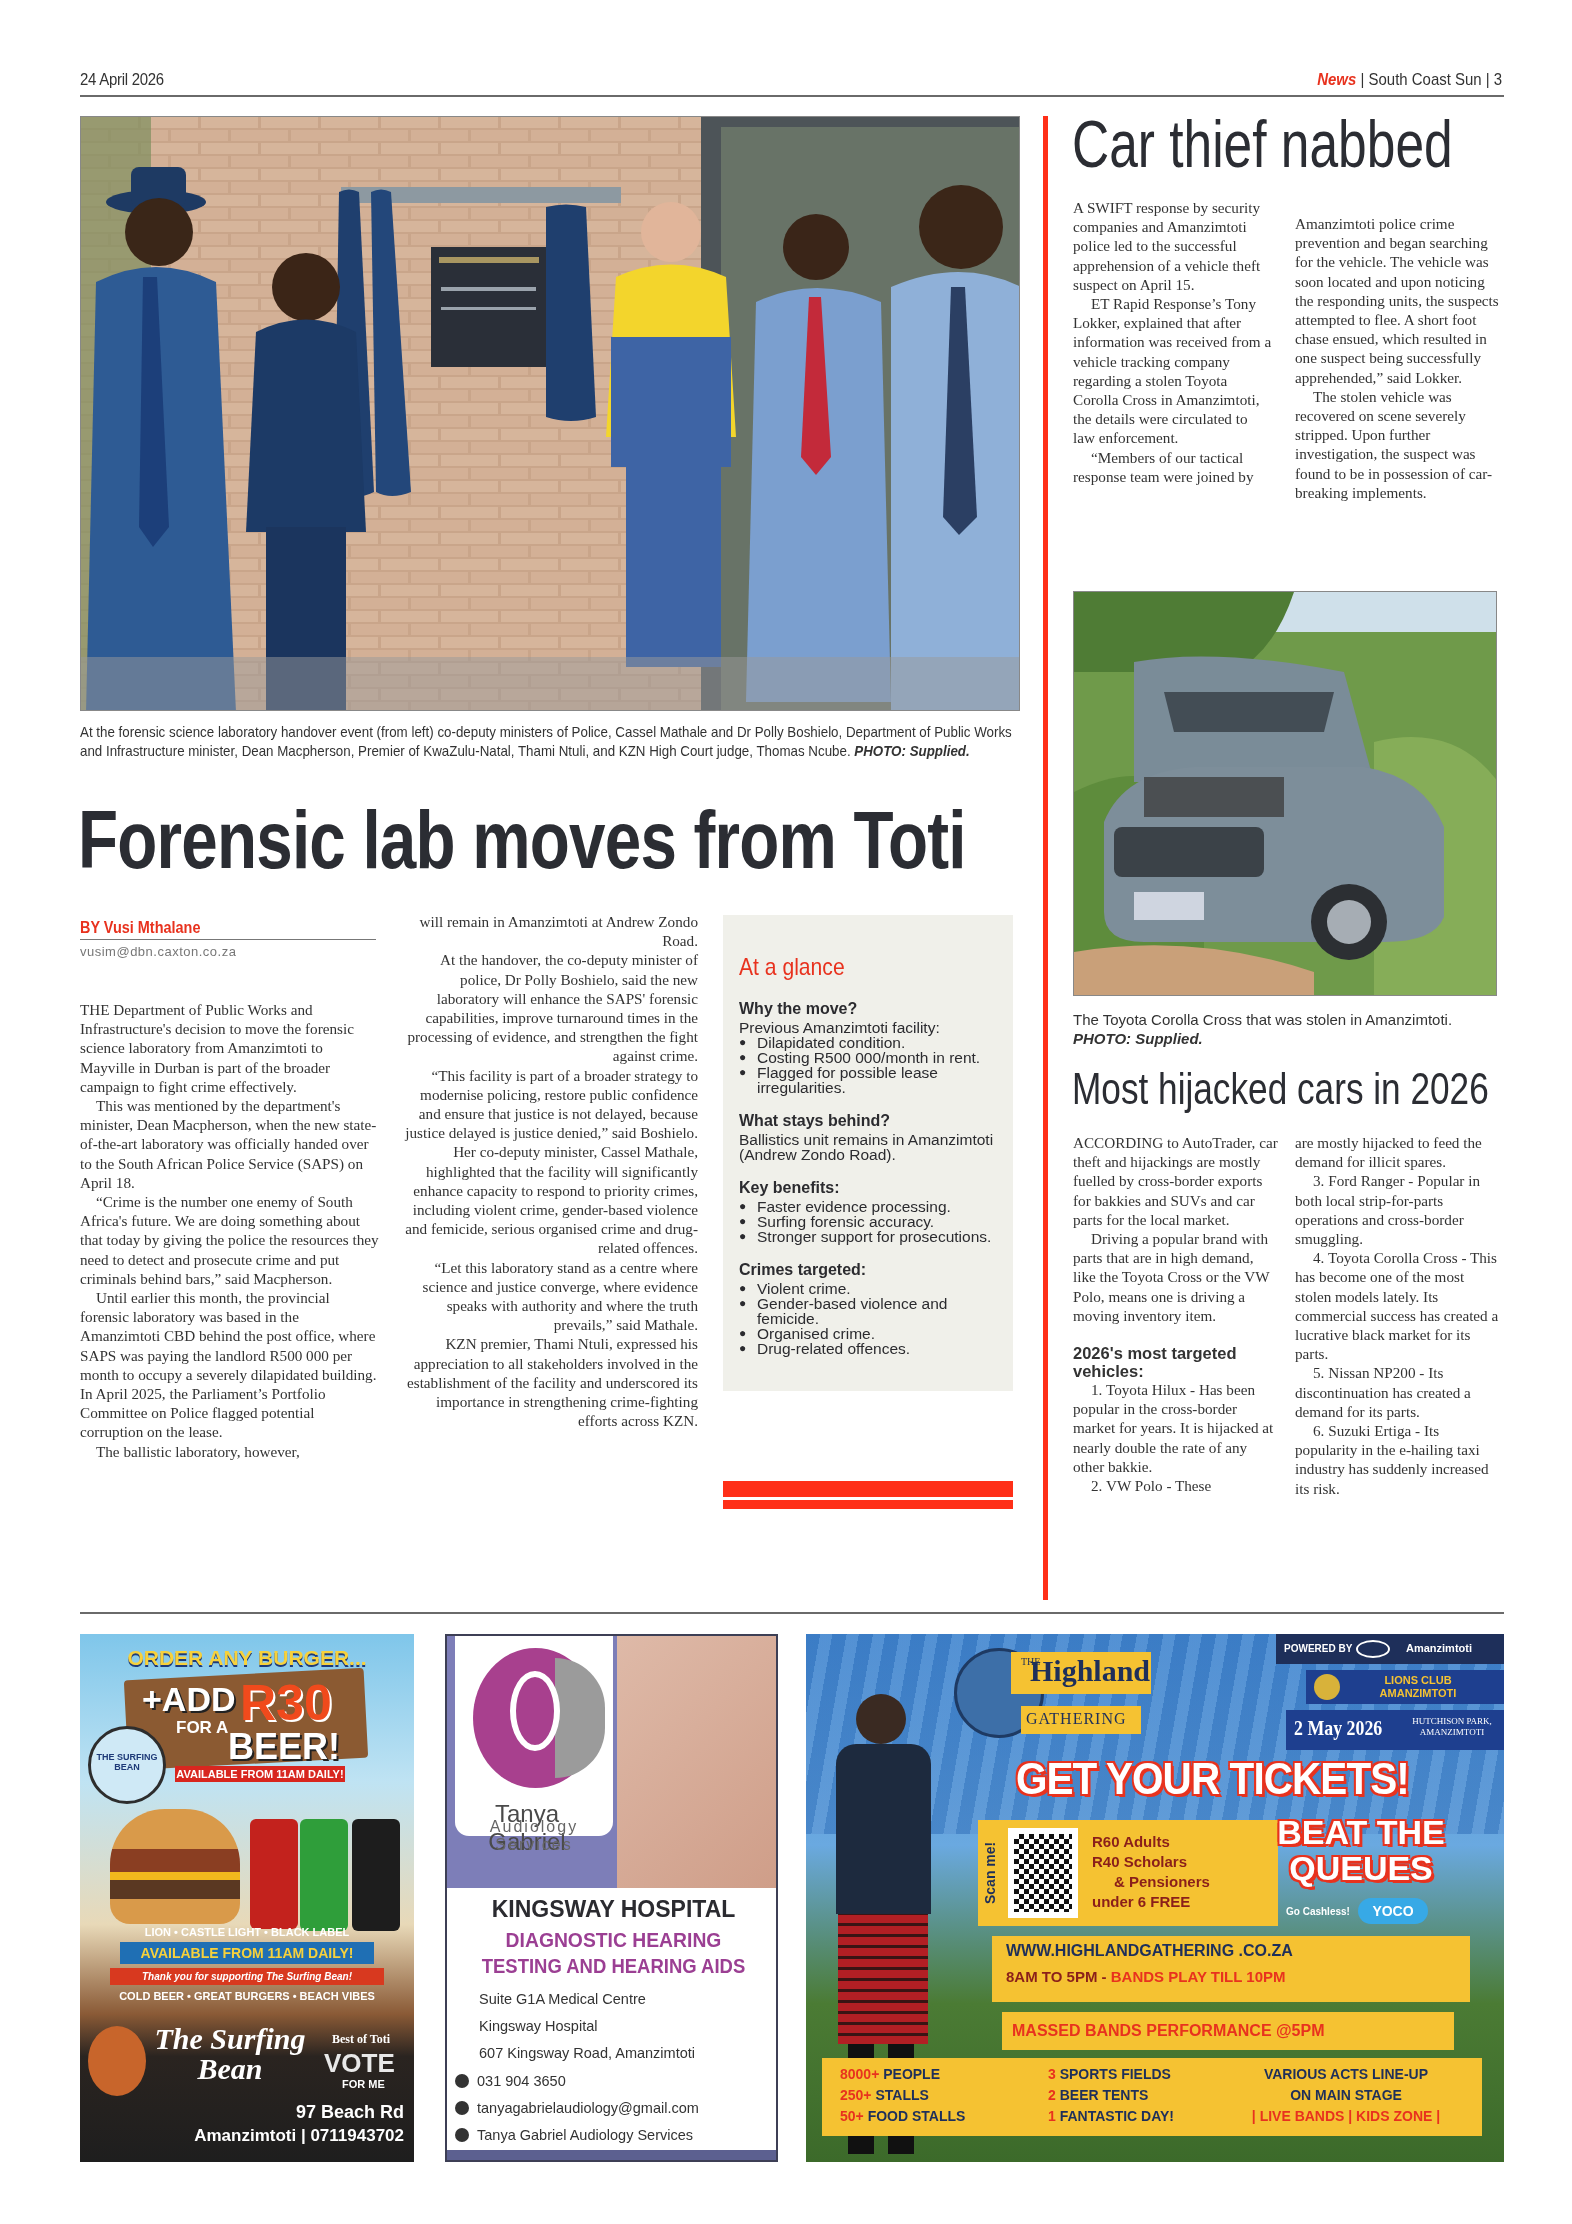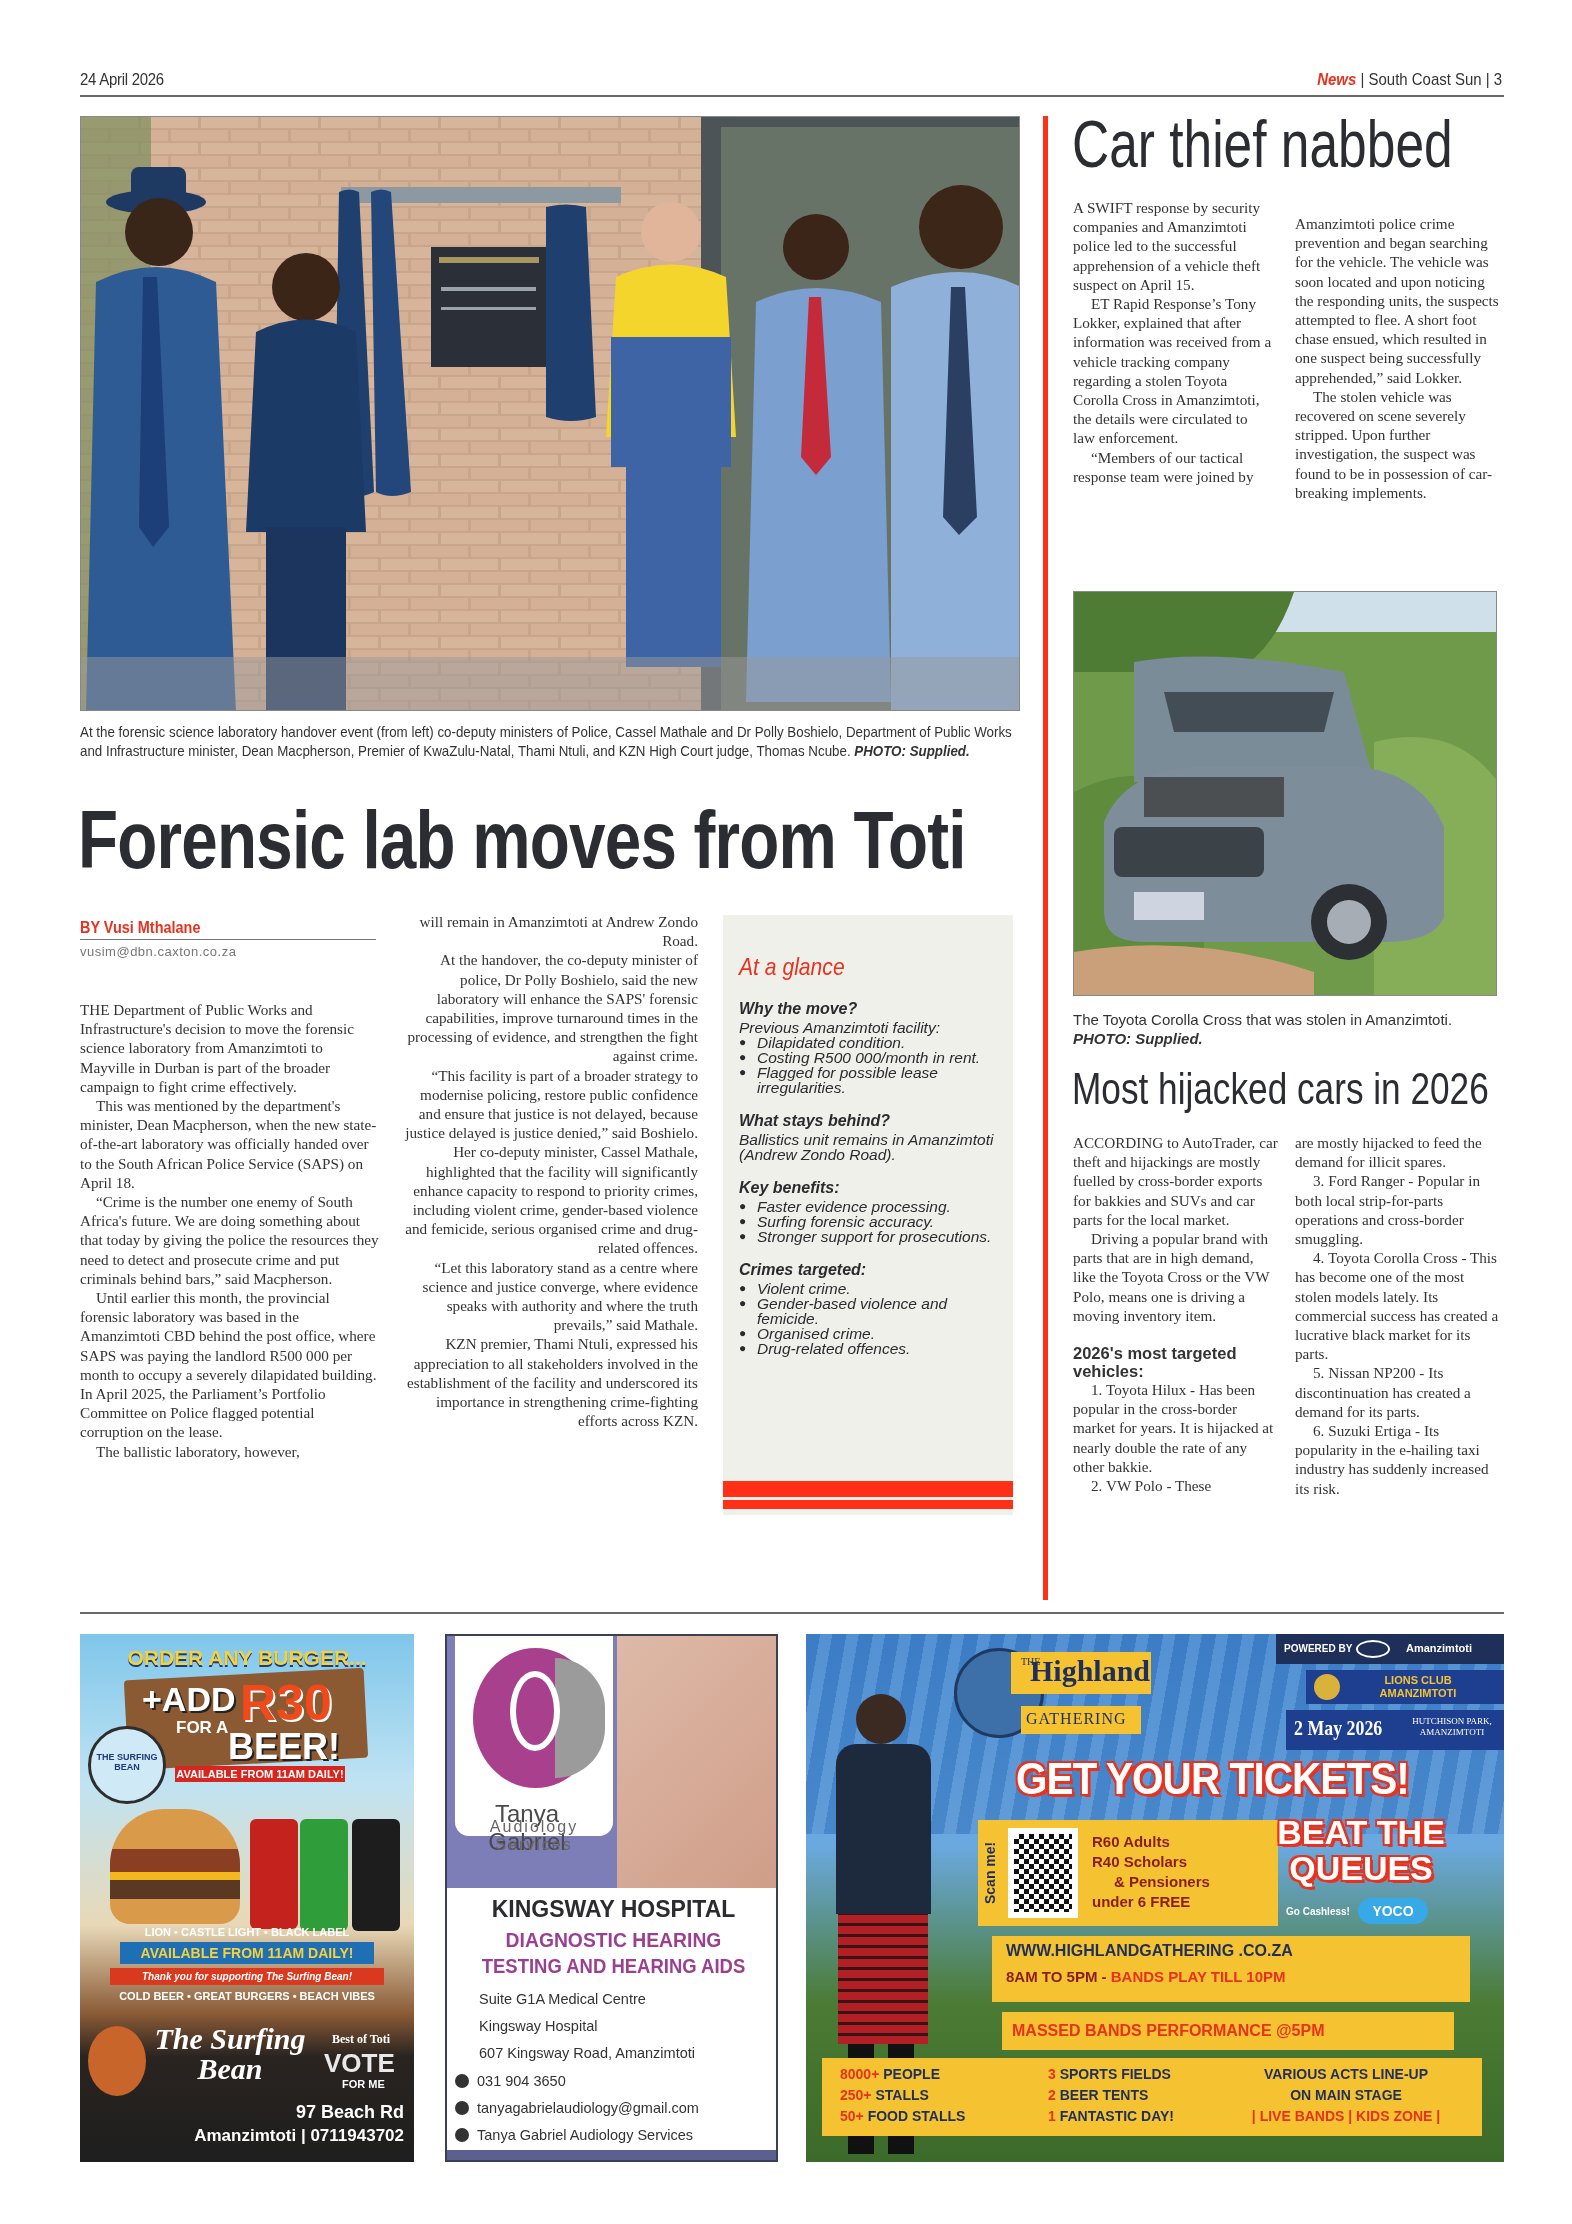--- a/index.html
+++ b/index.html
@@ -27,21 +27,21 @@
   .byline-rule { left: 80px; top: 939px; width: 296px; height: 1px; background: #777; }
   .email { left: 80px; top: 944px; font-family: "Liberation Sans", sans-serif; font-size: 13px; color: #777; letter-spacing: 0.5px; }
 
   .col { font-size: 15.2px; line-height: 14.8px; color: #333; text-align: left; }
   .col p { text-indent: 0; }
   .col p.ind { text-indent: 16px; }
   .col1 { left: 80px; top: 1000px; width: 300px; }
   .col2 { left: 398px; top: 912px; width: 300px; }
 
   
-  .glance { left: 723px; top: 915px; width: 290px; height: 600px; background: #f0f0ea; font-style: italic; }
+  .glance { left: 723px; top: 915px; width: 290px; height: 476px; background: #f0f0ea; }
   .glance-title { position: absolute; left: 16px; top: 38px; font-family: "Liberation Sans", sans-serif; font-size: 24px; color: #e8321e; transform: scaleX(0.88); transform-origin: left; white-space: nowrap; }
   .glance-body { position: absolute; left: 16px; top: 86px; width: 270px; font-family: "Liberation Sans", sans-serif; font-size: 15.5px; line-height: 15px; color: #2b2b2f; }
   .glance-body h4 { font-size: 16px; font-weight: bold; margin-top: 18px; margin-bottom: 4px; }
   .glance-body h4:first-child { margin-top: 0; }
   .glance-body ul { list-style: none; }
   .glance-body li { position: relative; padding-left: 18px; margin: 0; }
   .glance-body li::before { content: "●"; position: absolute; left: 0; font-size: 12px; }
   .glance-bar1 { position: absolute; left: 0; top: 566px; width: 290px; height: 16px; background: #ff2f18; }
   .glance-bar2 { position: absolute; left: 0; top: 585px; width: 290px; height: 9px; background: #ff2f18; }
 

